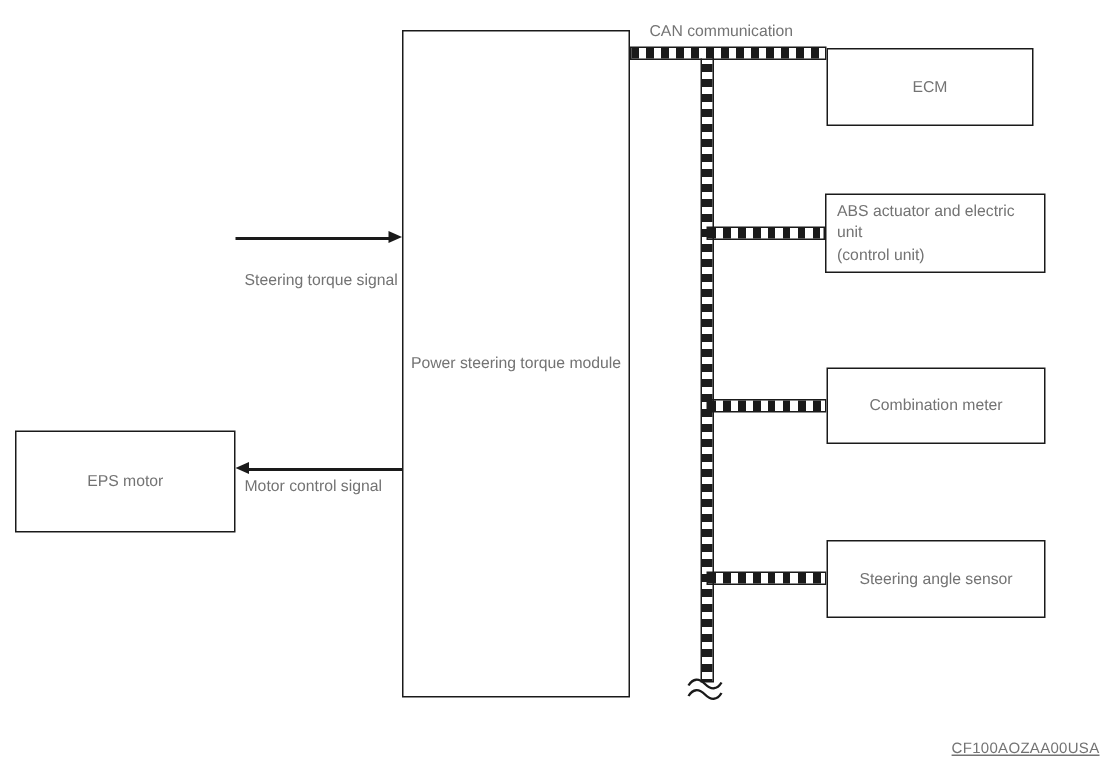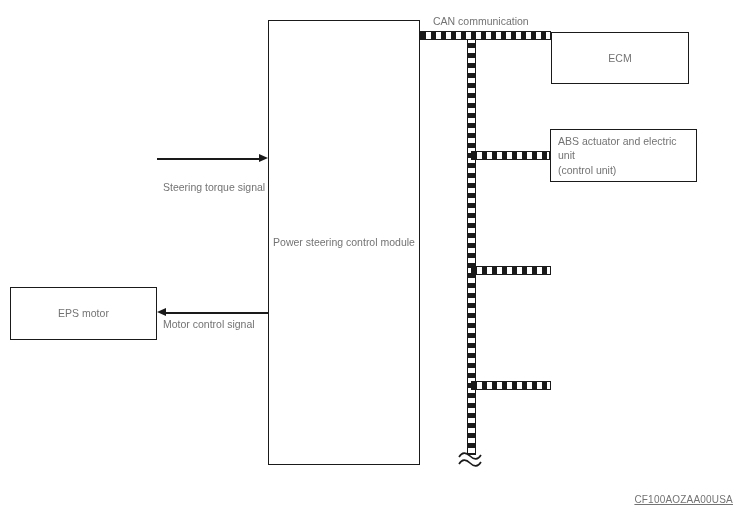--- a/index.html
+++ b/index.html
@@ -106,34 +106,40 @@
 
   <div class="sig-line" style="left:157px; top:158px; width:103px;"></div>
   <div class="arrow-head right" style="left:259px; top:154px;"></div>
   <div class="free-label" style="left:163px; top:181px;">Steering torque signal</div>
 
   <div class="sig-line" style="left:166px; top:312px; width:102px;"></div>
   <div class="arrow-head left" style="left:157px; top:308px;"></div>
   <div class="free-label" style="left:163px; top:318px;">Motor control signal</div>
 
 
-  <div class="node" style="left:10px; top:287px; width:147px; height:53px;">
+  <div class="node" style="left:10px; top:287px; width:147px; height:68px;">
     <span class="lbl">EPS motor</span>
   </div>
 
   <div class="node" style="left:268px; top:20px; width:152px; height:445px; z-index:4;">
-    <span class="lbl">Power steering control module</span>
+    <span class="lbl">Power steering torque module</span>
   </div>
 
   <div class="node" style="left:551px; top:10px; width:138px; height:52px; z-index:4;margin-top:22px;">
     <span class="lbl">ECM</span>
   </div>
 
   <div class="node left-align" style="left:550px; top:129px; width:147px; height:53px; z-index:4;">
     <span class="lbl">ABS actuator and electric unit
 (control unit)</span>
   </div>
 
+  <div class="node" style="left:551px; top:245px; width:146px; height:51px; z-index:4;">
+    <span class="lbl">Combination meter</span>
+  </div>
 
+  <div class="node" style="left:551px; top:360px; width:146px; height:52px; z-index:4;">
+    <span class="lbl">Steering angle sensor</span>
+  </div>
 
   <div class="fig-code">CF100AOZAA00USA</div>
 
 </div>
 
 </body></html>

